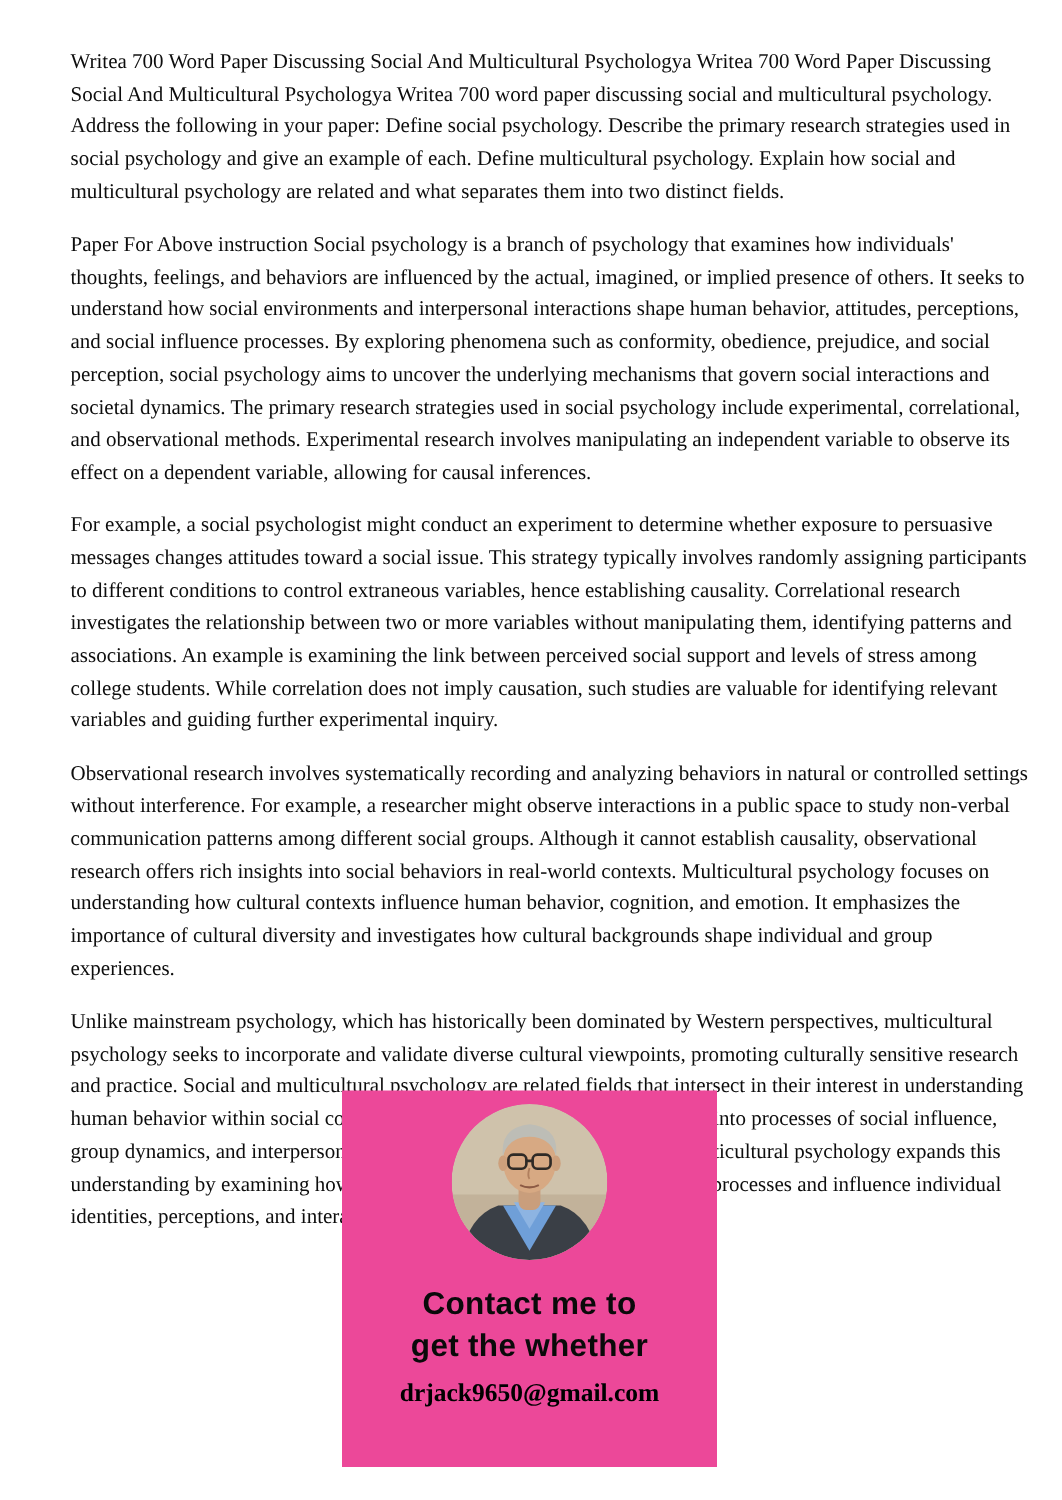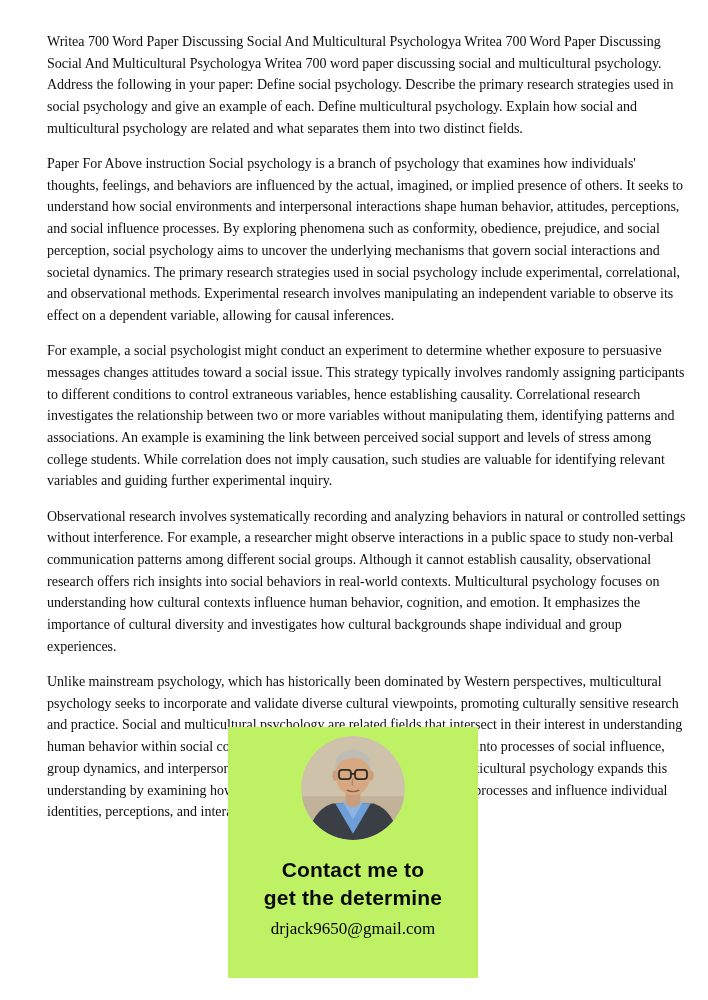--- a/index.html
+++ b/index.html
@@ -51,38 +51,38 @@
     font-weight: bold;
     font-size: 21px;
     line-height: 28px;
     color: #0a0a0a;
     text-align: center;
     letter-spacing: 0.2px;
   }
   .contact-email {
     margin-top: 7px;
     font-family: "Liberation Serif", serif;
-    font-weight: normal;
+    font-weight: bold;
     font-size: 17px;
     color: #000000;
     text-align: center;
   }
 </style>
 </head>
 <body>
 
 <div class="page">
   <p class="para">Writea 700 Word Paper Discussing Social And Multicultural Psychologya Writea 700 Word Paper Discussing Social And Multicultural Psychologya Writea 700 word paper discussing social and multicultural psychology. Address the following in your paper: Define social psychology. Describe the primary research strategies used in social psychology and give an example of each. Define multicultural psychology. Explain how social and multicultural psychology are related and what separates them into two distinct fields.</p>
   <p class="para">Paper For Above instruction Social psychology is a branch of psychology that examines how individuals' thoughts, feelings, and behaviors are influenced by the actual, imagined, or implied presence of others. It seeks to understand how social environments and interpersonal interactions shape human behavior, attitudes, perceptions, and social influence processes. By exploring phenomena such as conformity, obedience, prejudice, and social perception, social psychology aims to uncover the underlying mechanisms that govern social interactions and societal dynamics. The primary research strategies used in social psychology include experimental, correlational, and observational methods. Experimental research involves manipulating an independent variable to observe its effect on a dependent variable, allowing for causal inferences.</p>
   <p class="para">For example, a social psychologist might conduct an experiment to determine whether exposure to persuasive messages changes attitudes toward a social issue. This strategy typically involves randomly assigning participants to different conditions to control extraneous variables, hence establishing causality. Correlational research investigates the relationship between two or more variables without manipulating them, identifying patterns and associations. An example is examining the link between perceived social support and levels of stress among college students. While correlation does not imply causation, such studies are valuable for identifying relevant variables and guiding further experimental inquiry.</p>
   <p class="para">Observational research involves systematically recording and analyzing behaviors in natural or controlled settings without interference. For example, a researcher might observe interactions in a public space to study non-verbal communication patterns among different social groups. Although it cannot establish causality, observational research offers rich insights into social behaviors in real-world contexts. Multicultural psychology focuses on understanding how cultural contexts influence human behavior, cognition, and emotion. It emphasizes the importance of cultural diversity and investigates how cultural backgrounds shape individual and group experiences.</p>
   <p class="para">Unlike mainstream psychology, which has historically been dominated by Western perspectives, multicultural psychology seeks to incorporate and validate diverse cultural viewpoints, promoting culturally sensitive research and practice. Social and multicultural psychology are related fields that intersect in their interest in understanding human behavior within social contexts. Social psychology provides insights into processes of social influence, group dynamics, and interpersonal processes applicable across cultures. Multicultural psychology expands this understanding by examining how cultural factors shape these psychological processes and influence individual identities, perceptions, and interactions.</p>
 </div>
 
-<div class="overlay" style="background-color: #bef264;">
+<div class="overlay" style="background-color: #ec4899;">
   <div class="photo">
     <svg viewBox="0 0 100 100" width="104" height="104">
       <defs>
         <clipPath id="avatarClip">
             <circle cx="50" cy="50" r="50"></circle>
           </clipPath>
       </defs>
       <g clip-path="url(#avatarClip)">
         <rect width="100" height="100" fill="#cfc2ab"></rect>
         <rect y="58" width="100" height="42" fill="#c2b29a"></rect>
@@ -105,16 +105,16 @@
         <rect x="52" y="32.5" width="11.5" height="9" rx="3" fill="none" stroke="#2f2a26" stroke-width="1.7"></rect>
         <line x1="48" y1="36.5" x2="52" y2="36.5" stroke="#2f2a26" stroke-width="1.7"></line>
 
         <path d="M50 41 Q48.5 46 50 48" stroke="#b07f5e" stroke-width="1.2" fill="none"></path>
         <path d="M44 52 Q50 55 56 52" stroke="#8c5a44" stroke-width="1.4" fill="none"></path>
       </g>
     </svg>
   </div>
   <div class="contact-heading">
     <div>Contact me to</div>
-    <div>get the determine</div>
+    <div>get the whether</div>
   </div>
   <div class="contact-email">drjack9650@gmail.com</div>
 </div>
 
 </body></html>

